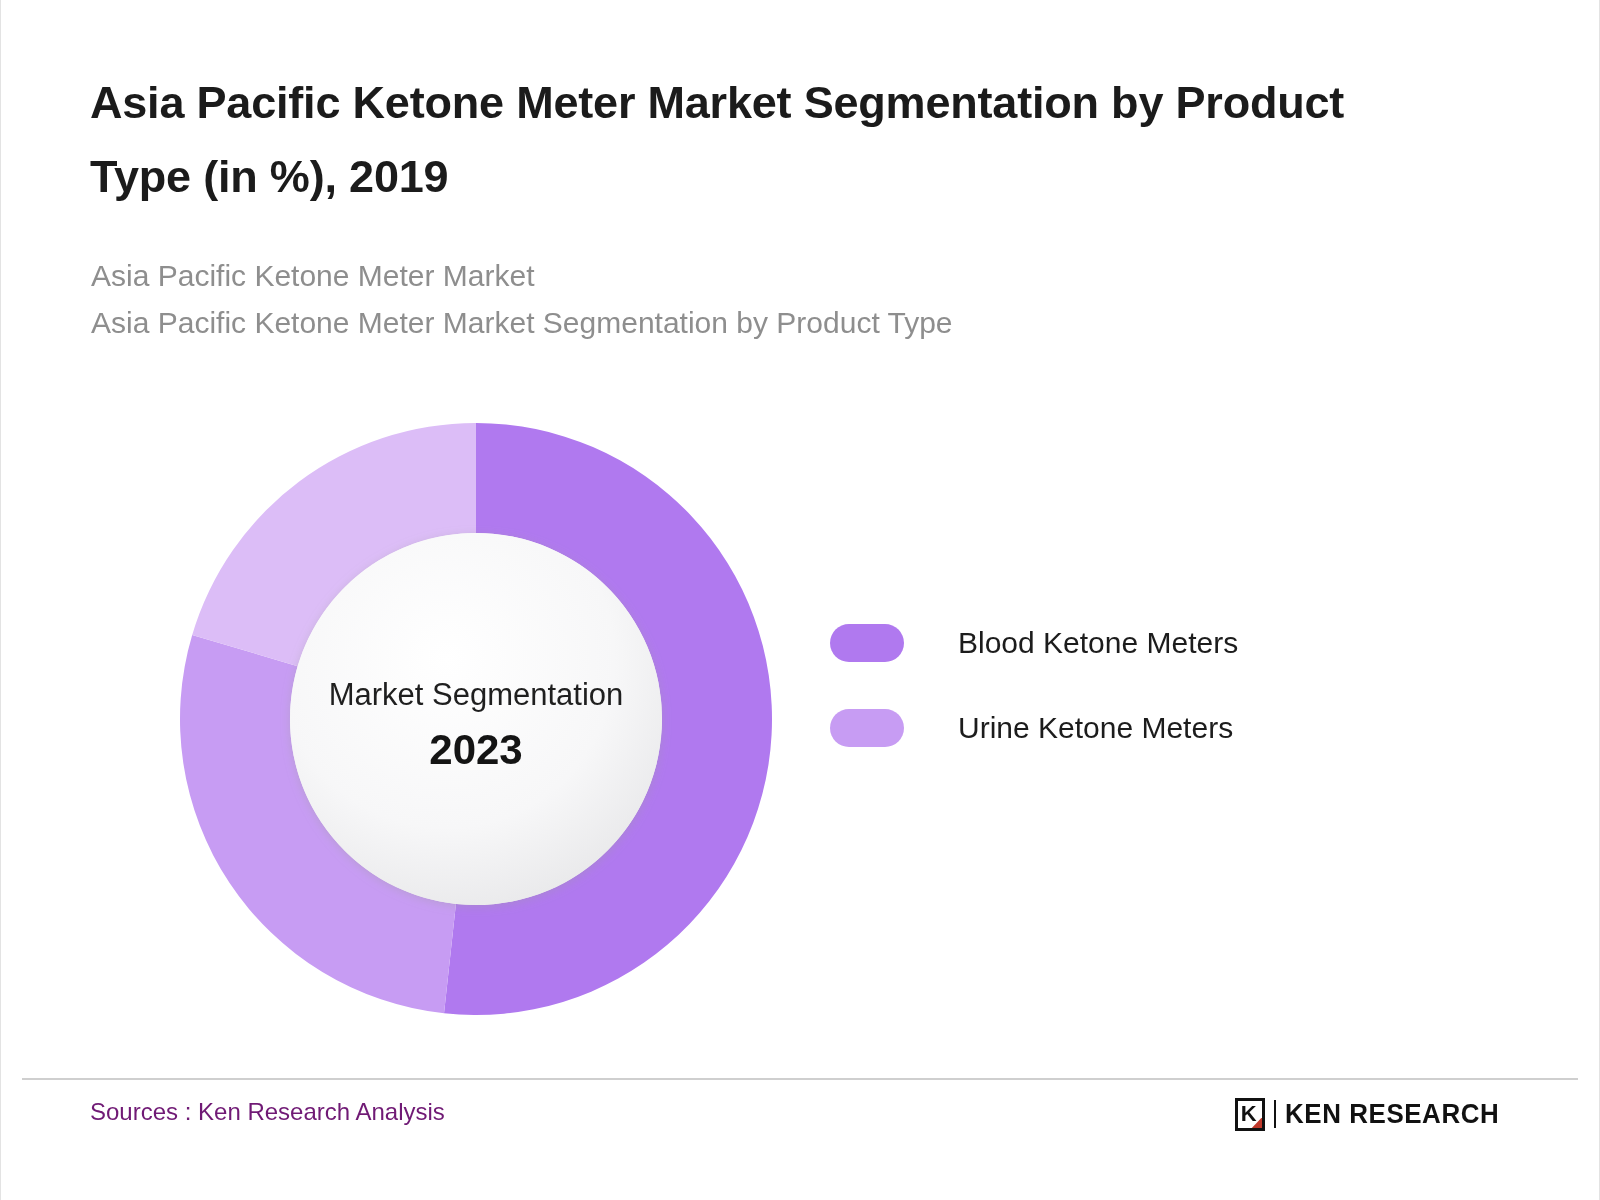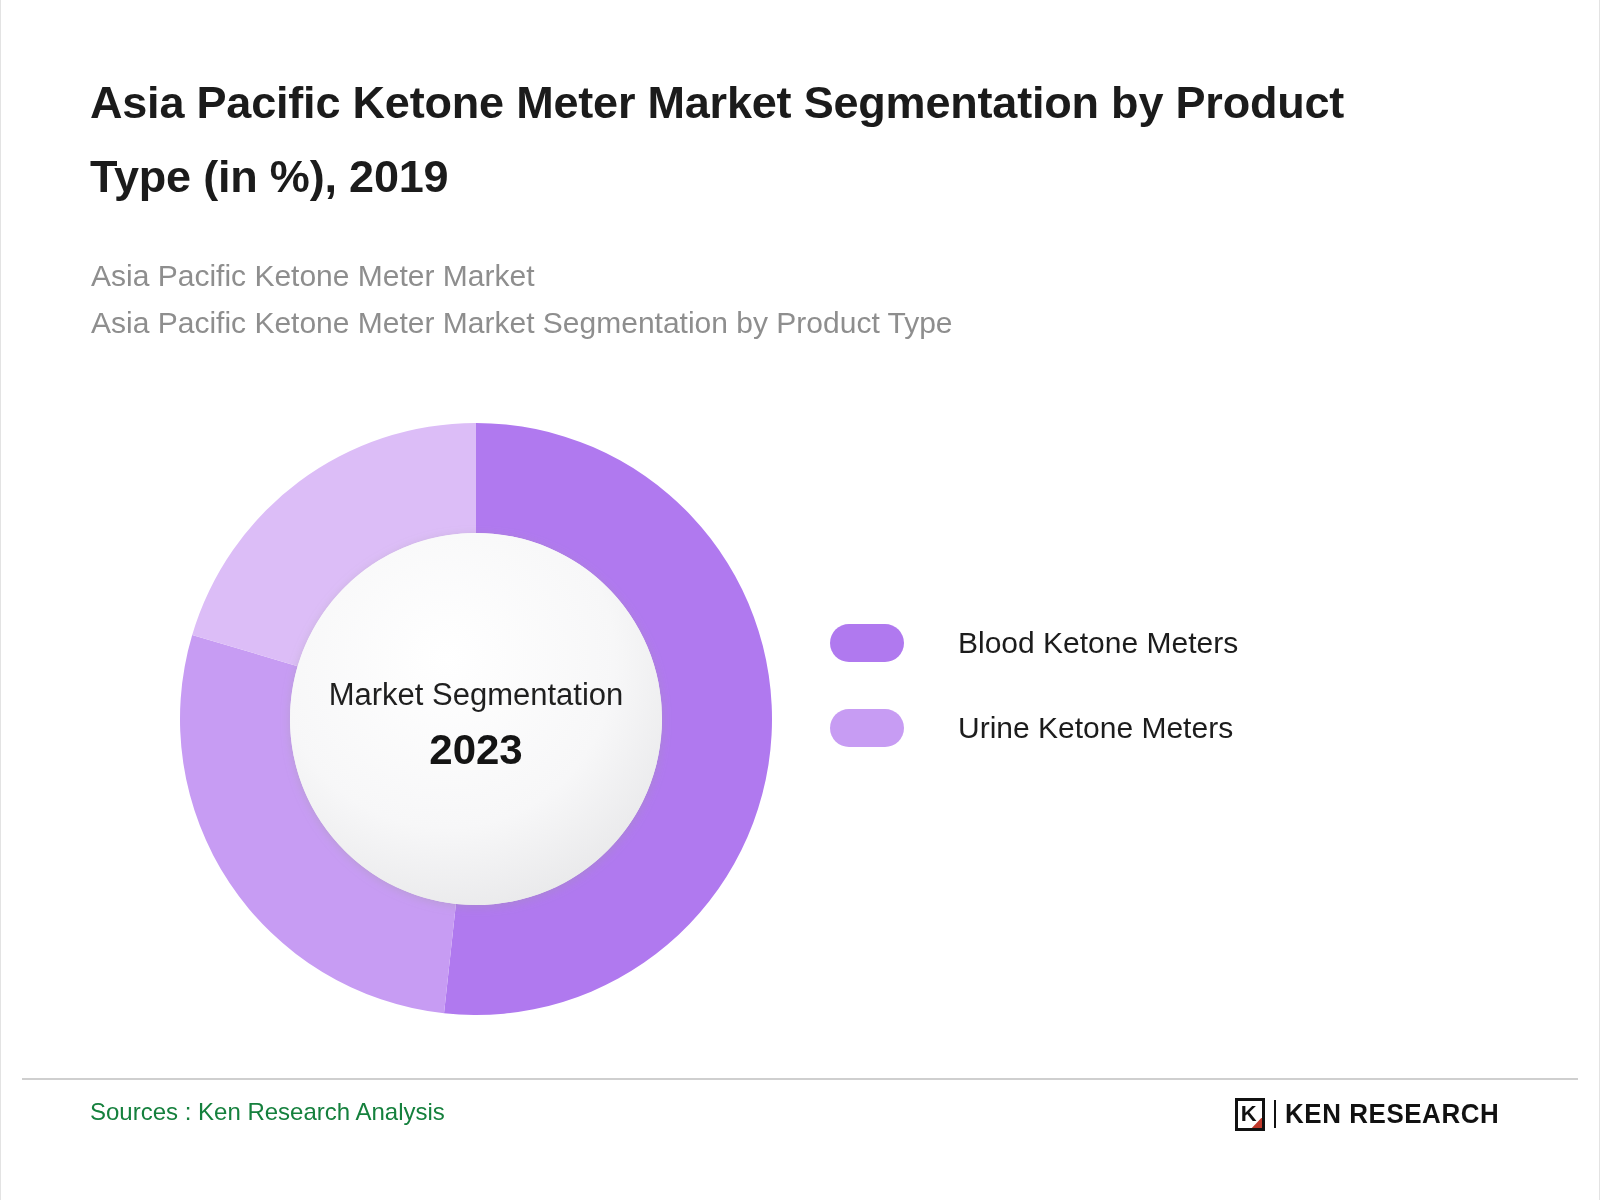--- a/index.html
+++ b/index.html
@@ -119,21 +119,21 @@
     right: 22px;
     top: 1078px;
     height: 2px;
     background: #cfcfcf;
   }
   .footer-source {
     position: absolute;
     left: 90px;
     top: 1098px;
     font-size: 24px;
-    color: #15803d;
+    color: #701a75;
     white-space: nowrap;
     text-align: center;
   }
   .brand-logo {
     position: absolute;
     right: 92px;
     top: 1096px;
     display: flex;
     align-items: center;
     height: 36px;

